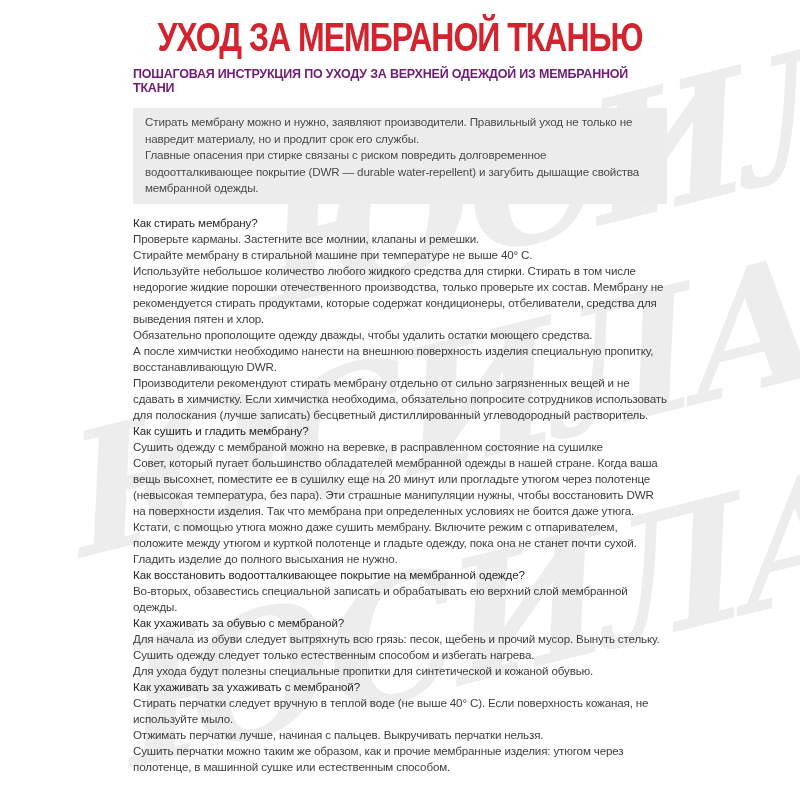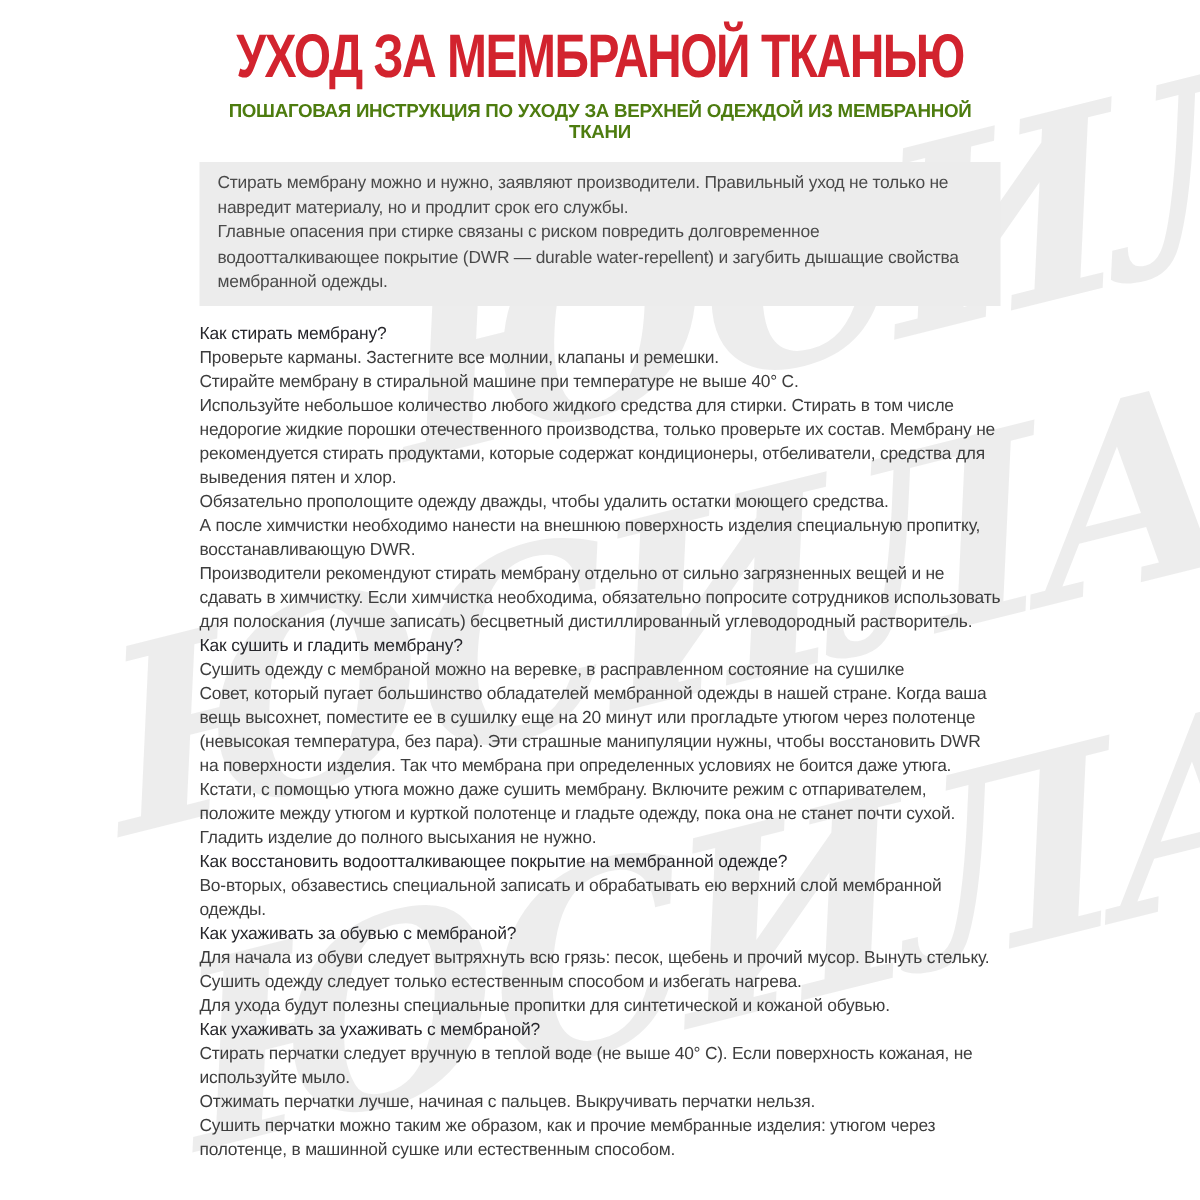--- a/index.html
+++ b/index.html
@@ -42,25 +42,25 @@
     text-align:center;
     font-size:32px;
     font-weight:bold;
     letter-spacing:-1px;
     color:#d2232e;
     transform:scaleY(1.28);
     transform-origin:center top;
   }
   .subtitle{
     margin:0 0 13px 0;
-    text-align:center;
+    text-align:left;
     font-size:12.5px;
     font-weight:bold;
     letter-spacing:-0.2px;
-    color:#4d7c0f;
+    color:#701a75;
   }
   .intro-box{
     background:#ececec;
     padding:6px 12px 7px 12px;
     margin-bottom:11px;
     font-size:11.6px;
     line-height:16.5px;
     letter-spacing:-0.15px;
     color:#4a4a4a;
   }

